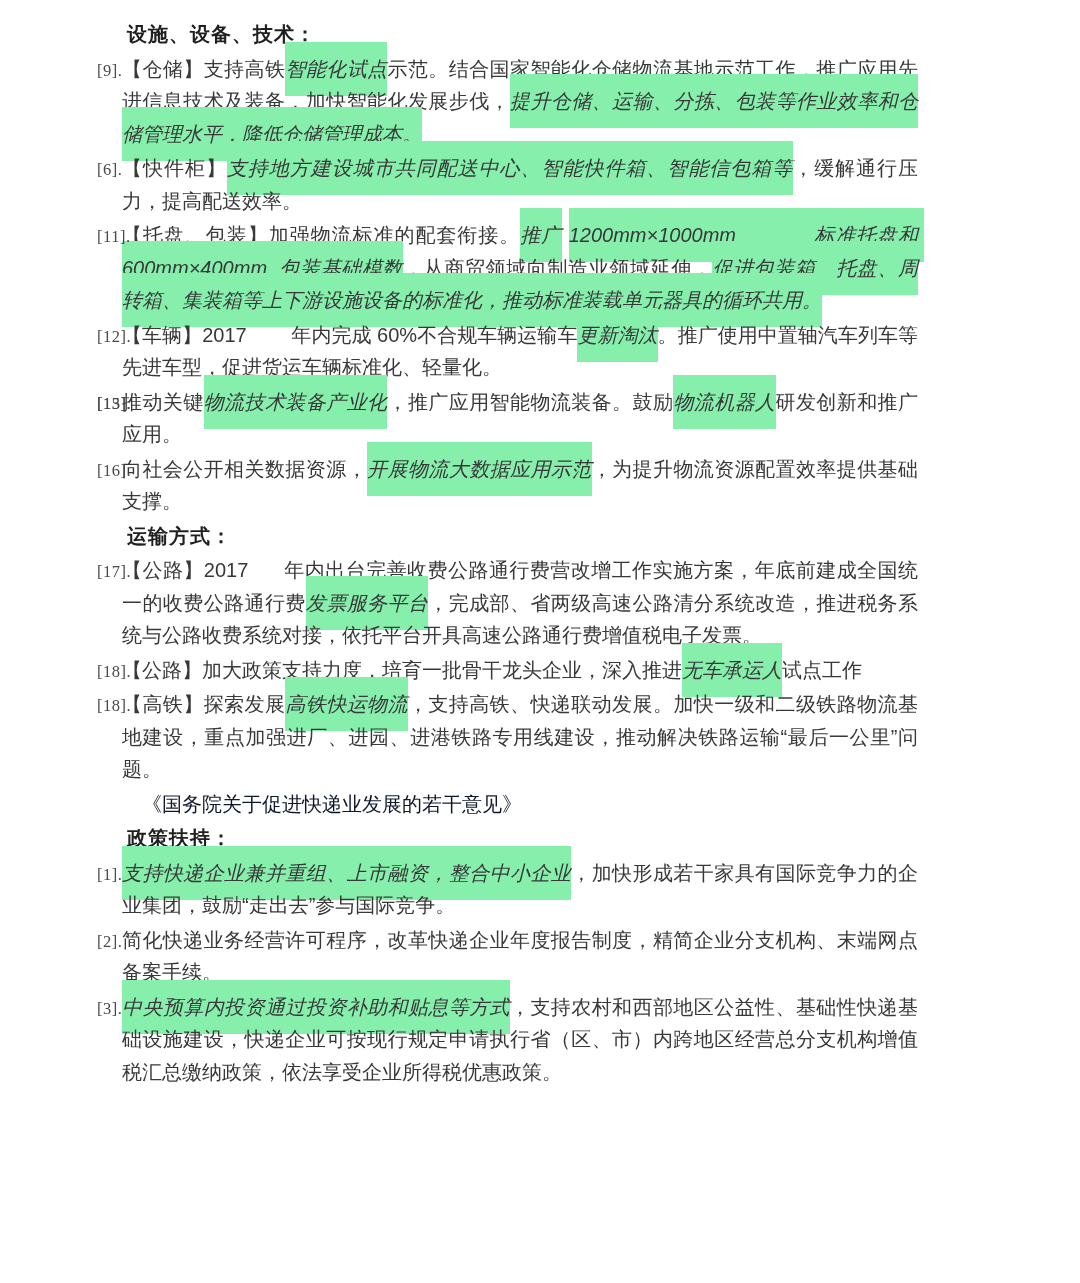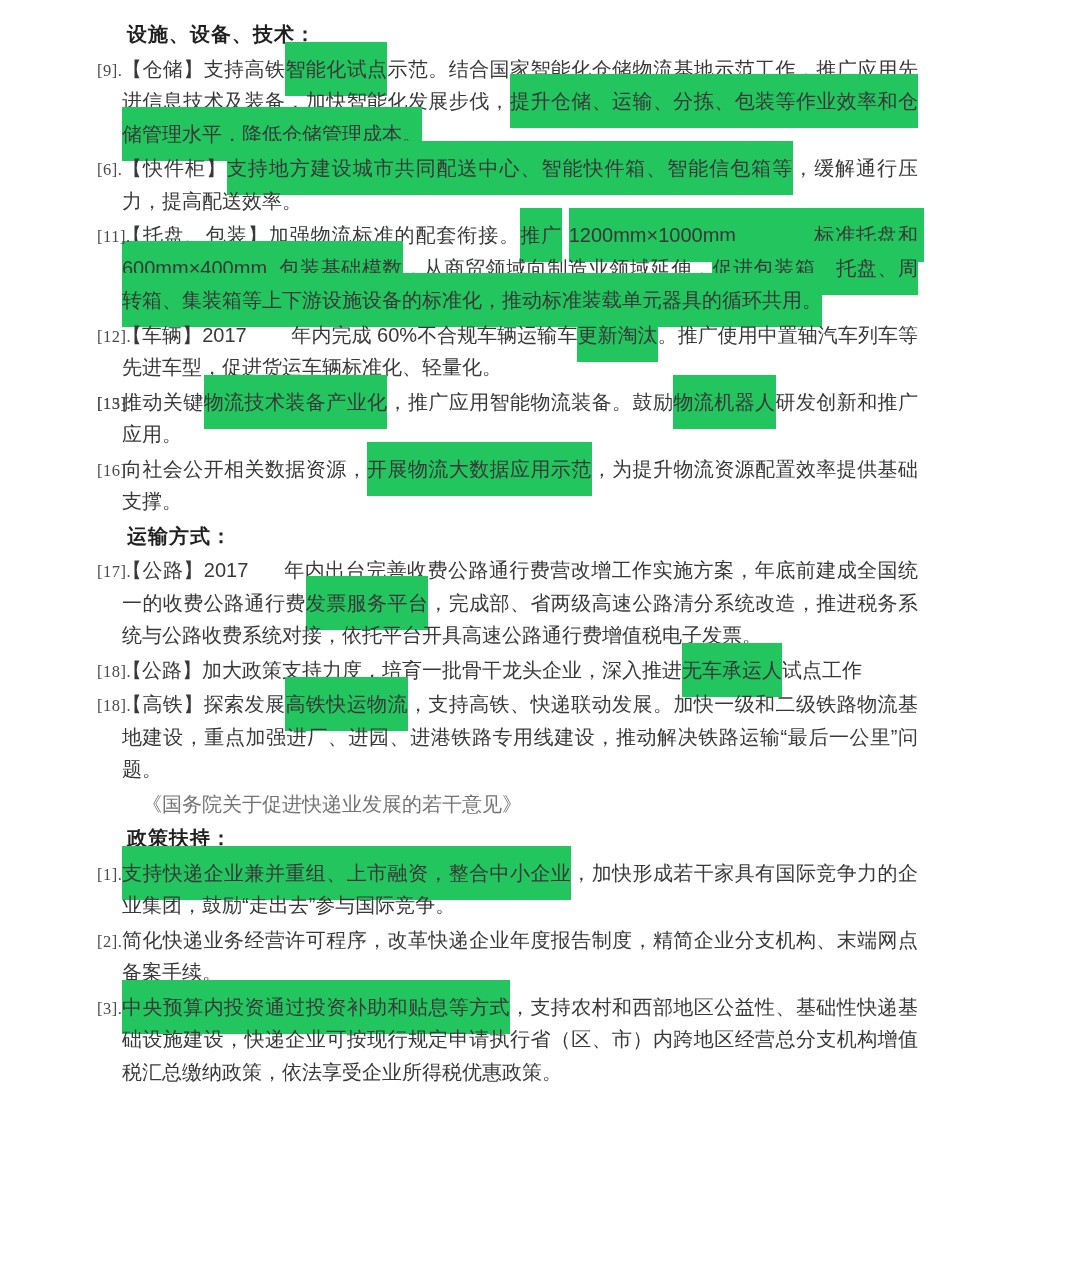--- a/index.html
+++ b/index.html
@@ -21,41 +21,42 @@
   }
   .block { margin-top: 2px; }
   .heading {
     font-weight: bold;
     color: #1f1f1f;
     padding-left: 30px;
     letter-spacing: 1px;
   }
   .quote {
     padding-left: 45px;
-    color: #737373;
+    color: #0f172a;
   }
   .item {
     position: relative;
     padding-left: 25px;
     text-align: justify;
   }
   .num {
     position: absolute;
     left: 0;
     top: 2px;
     font-family: "Liberation Serif", serif;
     font-size: 16.5px;
     color: #4a4a4a;
     letter-spacing: 0.5px;
   }
   .runs { white-space: pre-wrap; }
   .hl {
-    background: #22c55e;
+    background: #86efac;
     padding: 16px 0;
     box-decoration-break: clone;
+    font-style: italic;
     -webkit-box-decoration-break: clone;
   }
 </style>
 </head>
 <body style="background: rgb(255, 255, 255);">
 
 <main class="doc">
   <div id="doc-root">
       <div class="block heading">设施、设备、技术：</div>
       <div class="block item"><span class="num">[9].</span><span class="runs"><span>【仓储】支持高铁</span><span class="hl">智能化试点</span><span>示范。结合国家智能化仓储物流基地示范工作，推广应用先进信息技术及装备，加快智能化发展步伐，</span><span class="hl">提升仓储、运输、分拣、包装等作业效率和仓储管理水平，降低仓储管理成本。</span></span></div>

